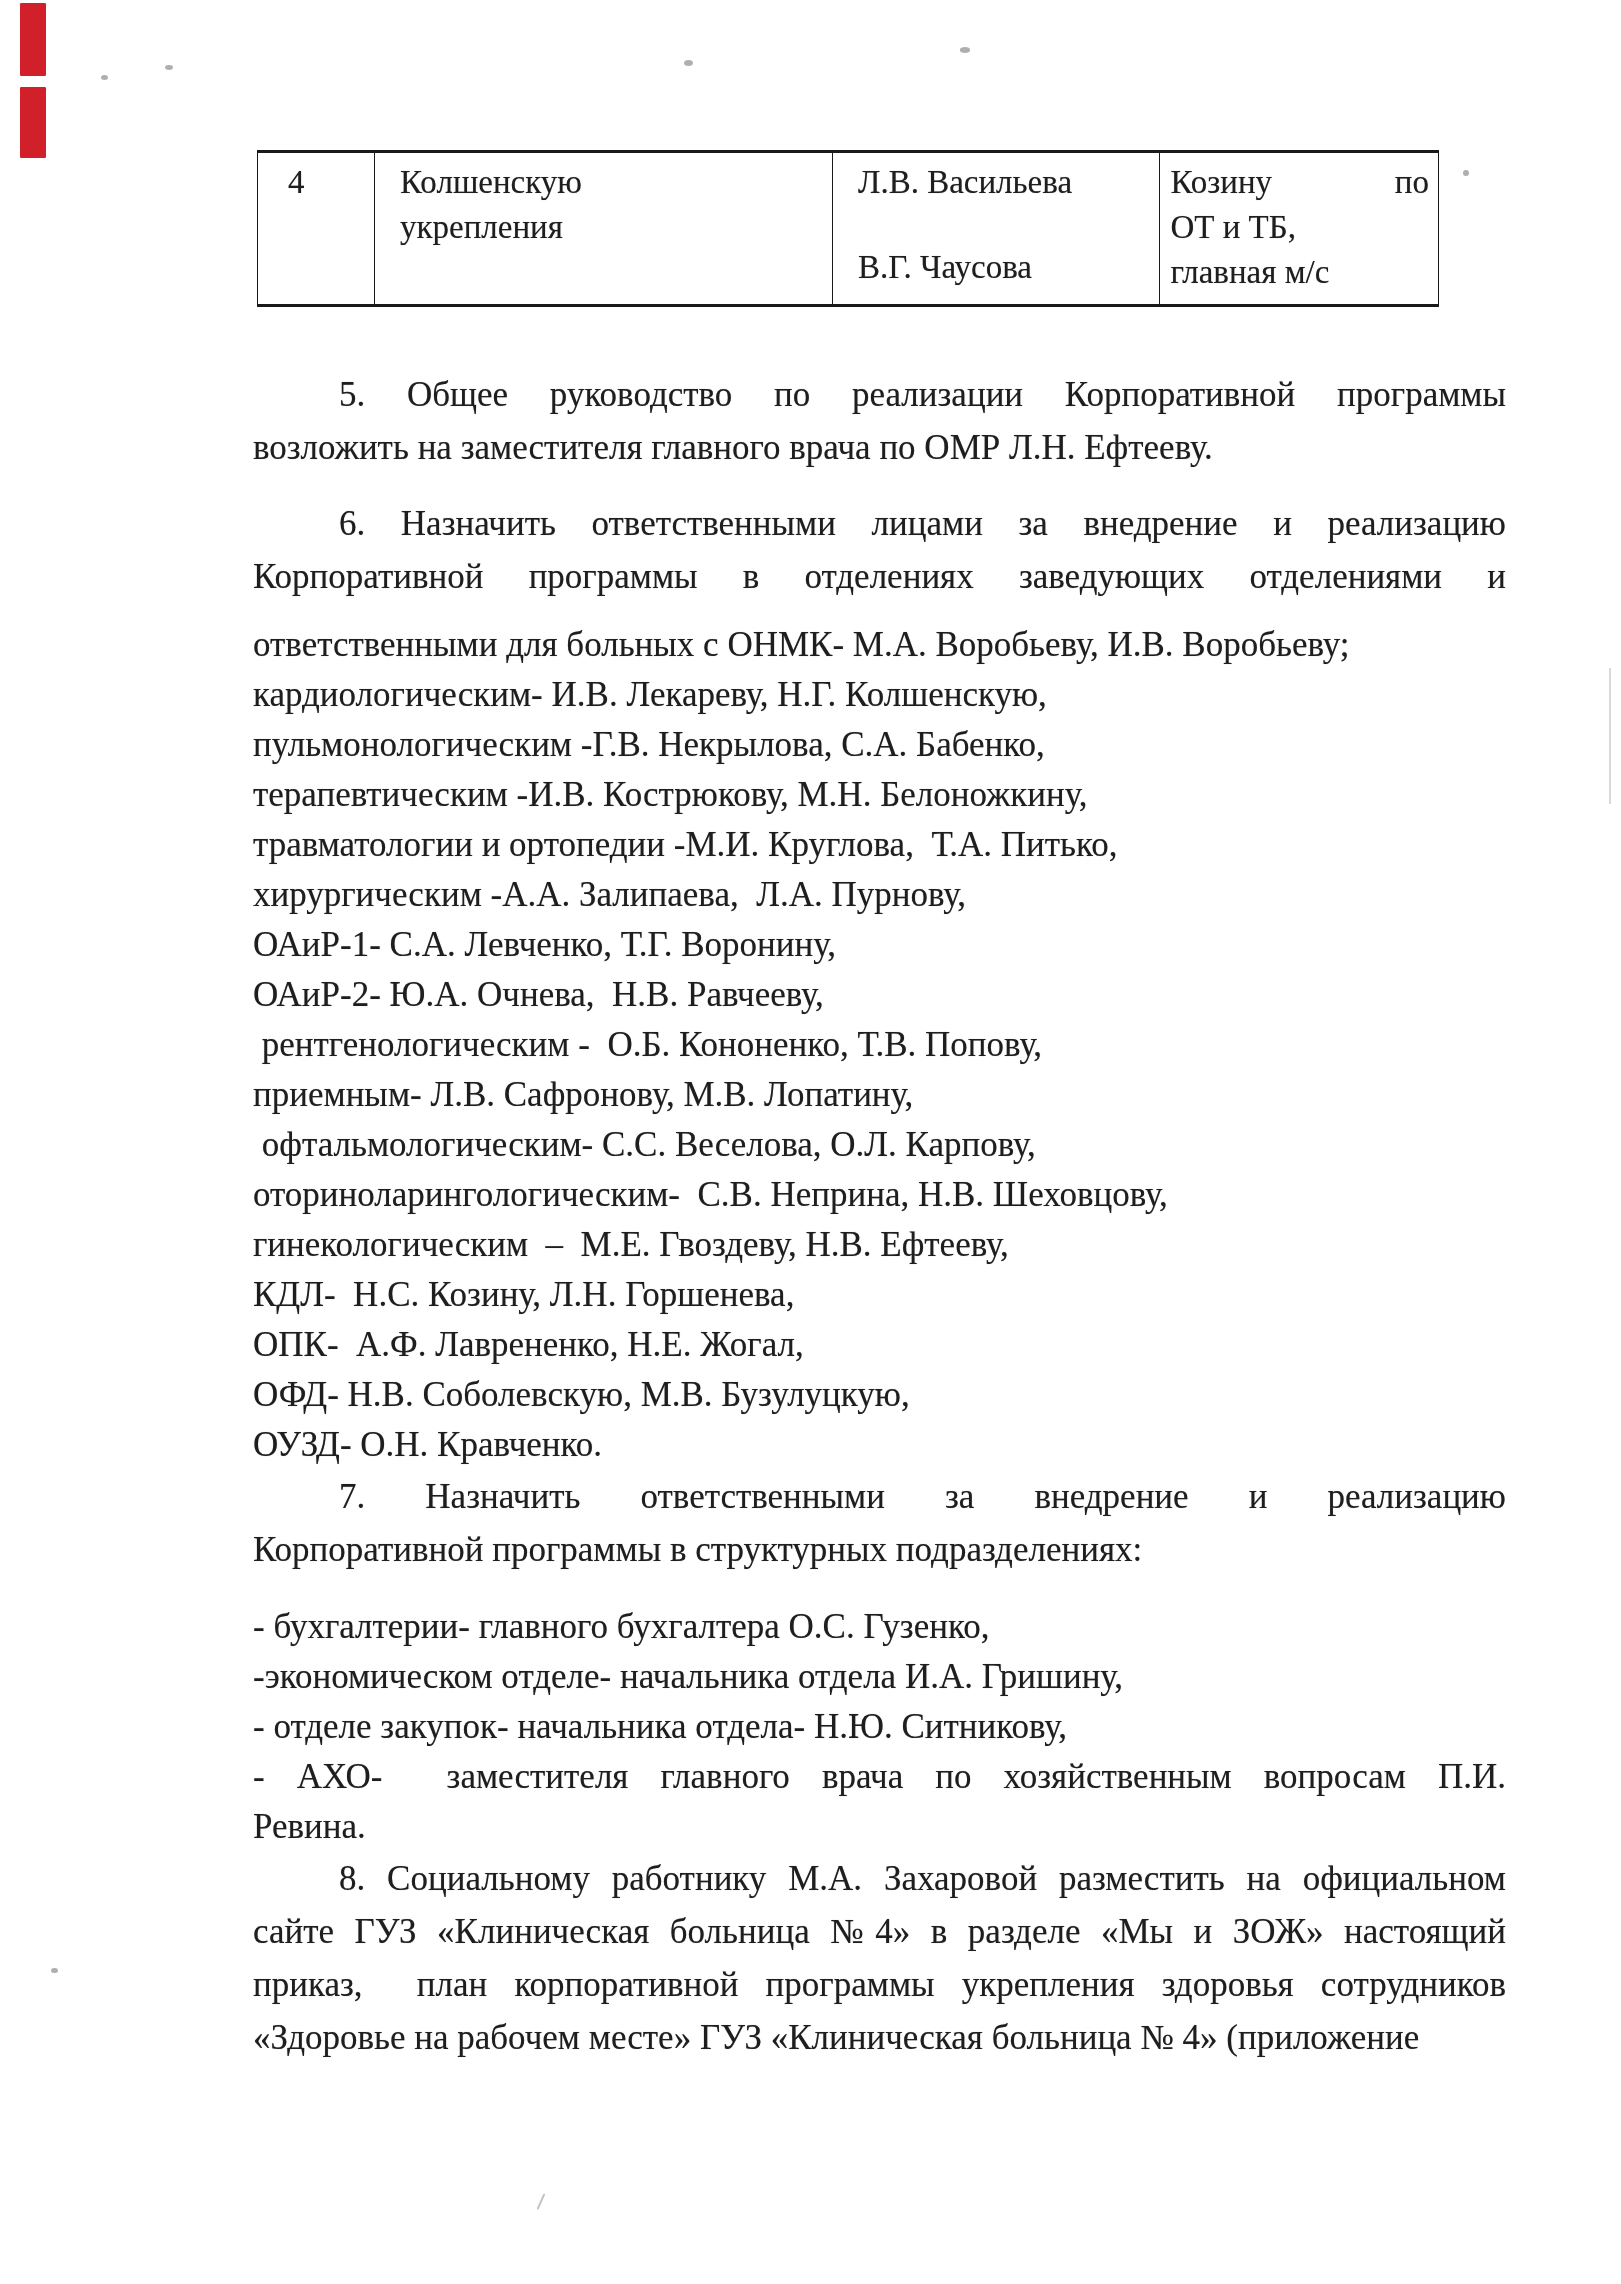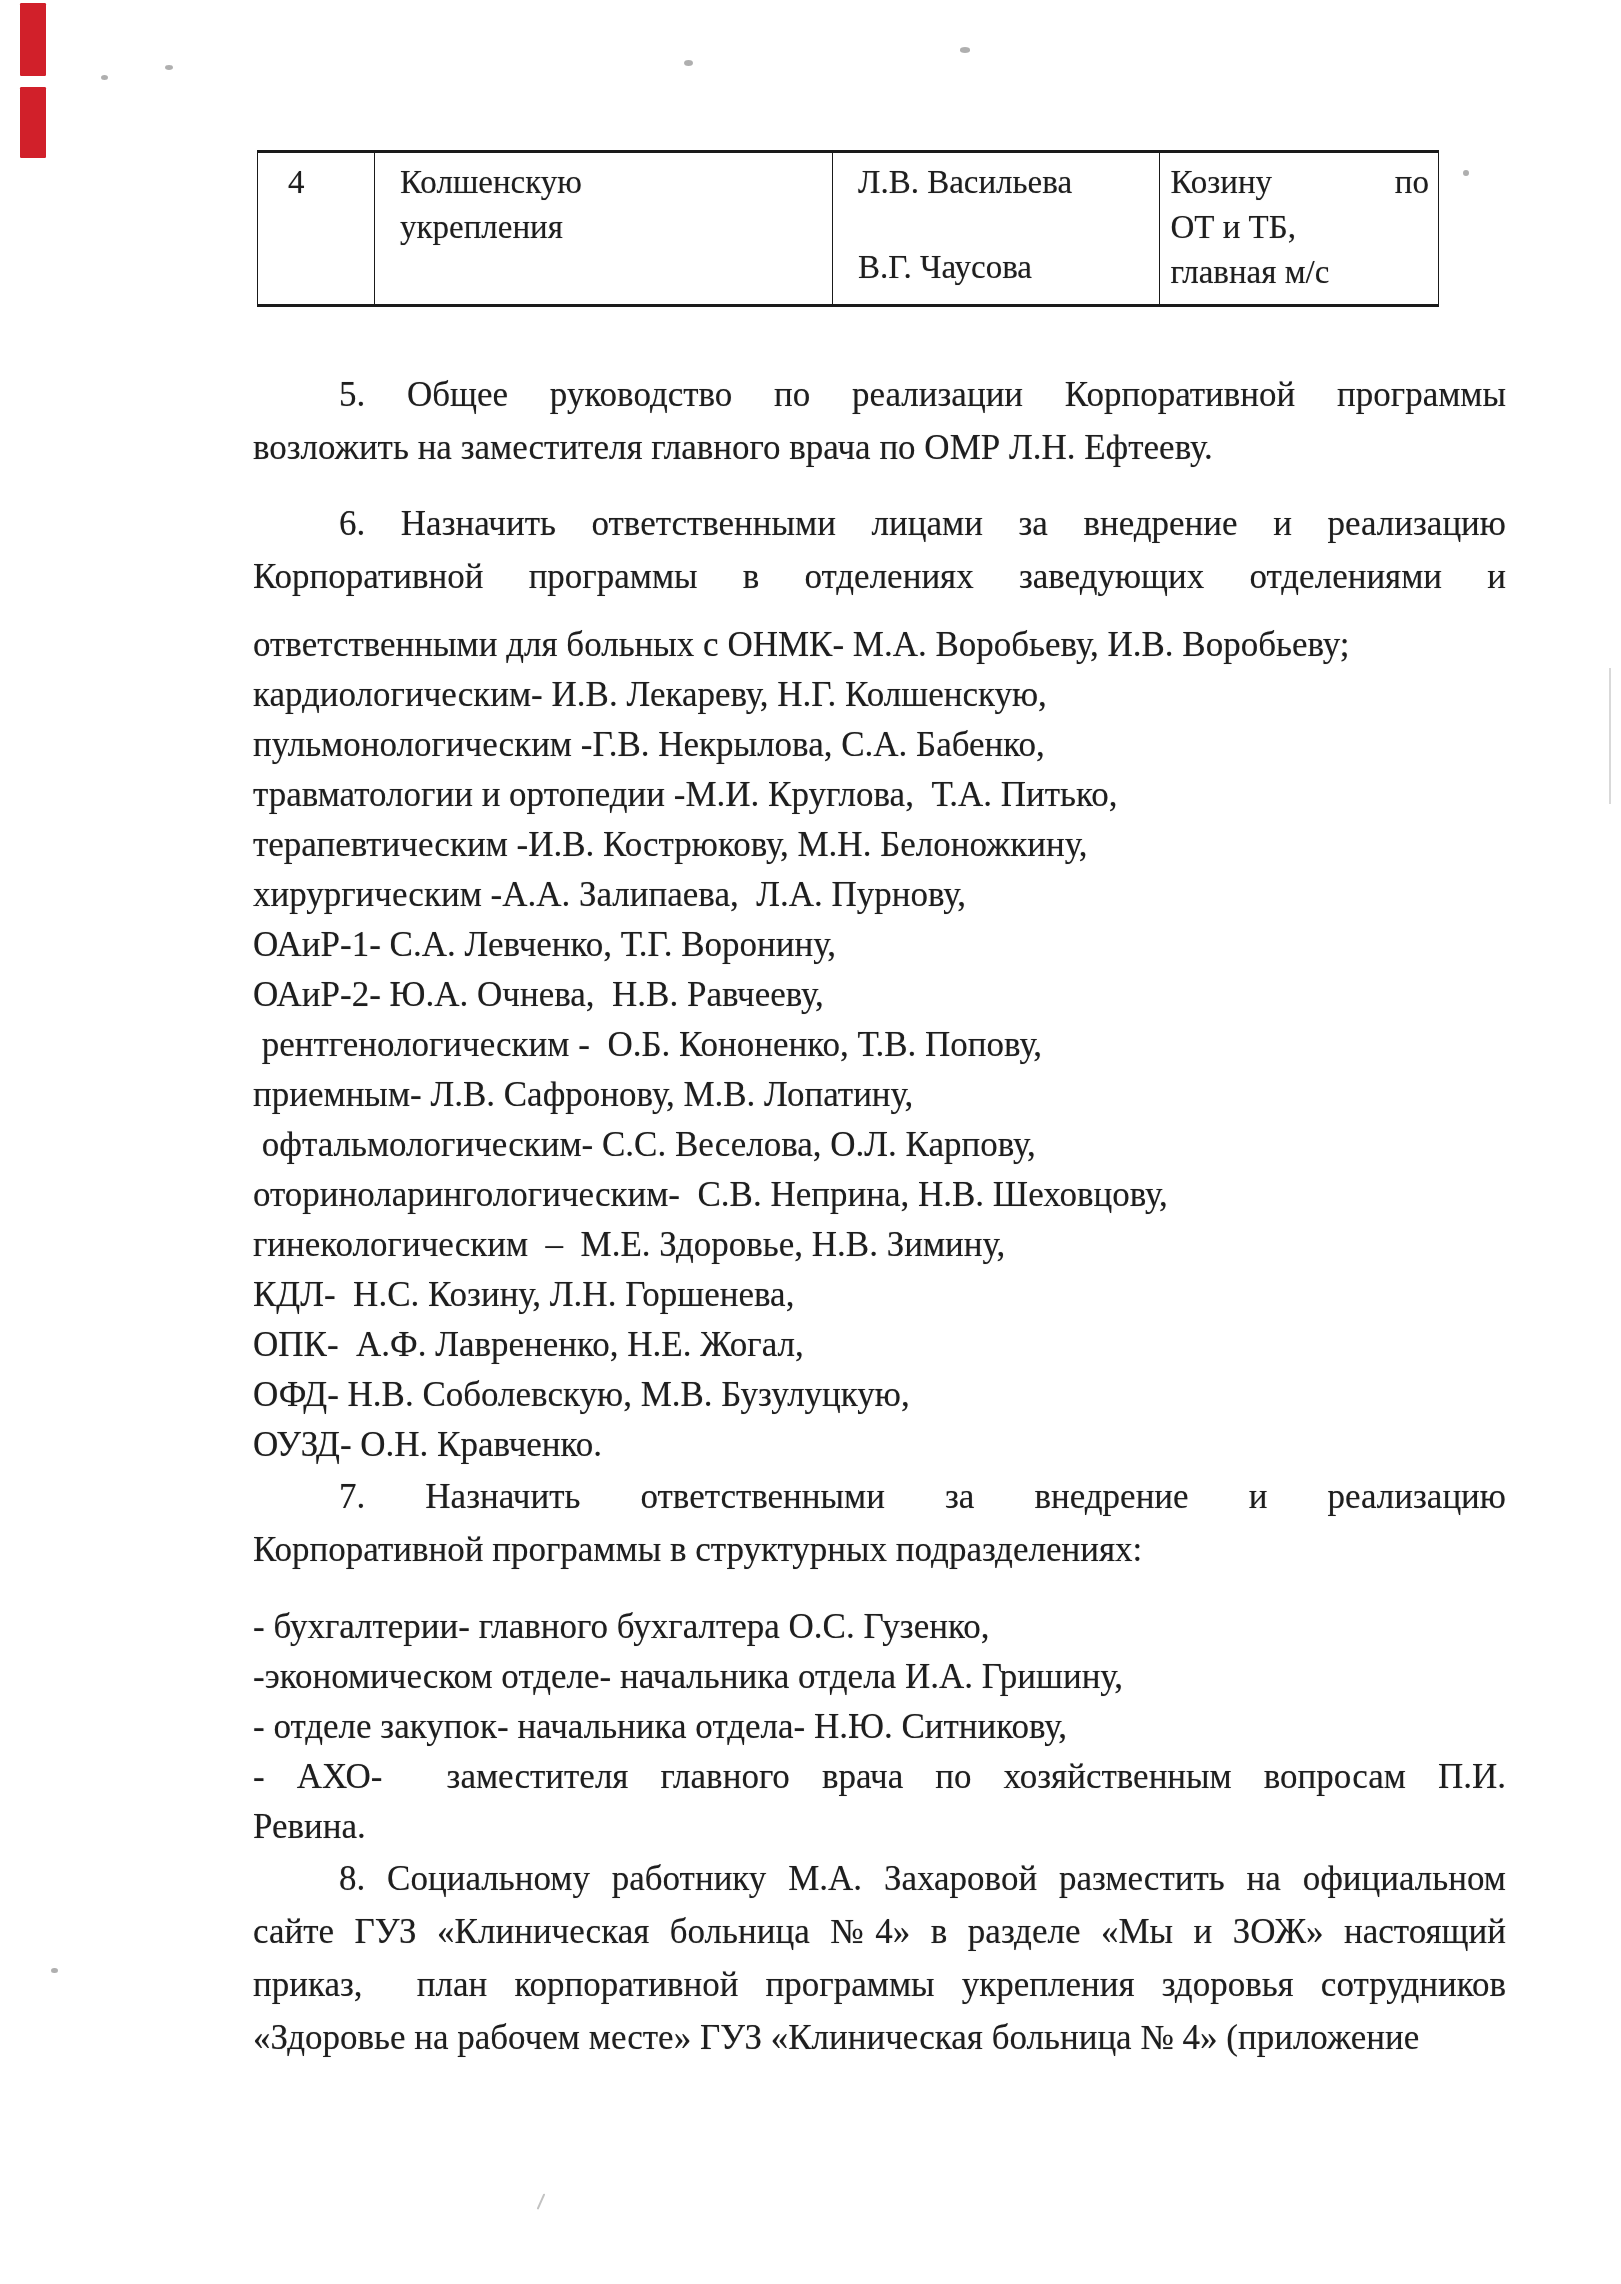--- a/index.html
+++ b/index.html
@@ -103,30 +103,30 @@
 
     <div class="para p6">
       <div class="jline stretch indent">6. Назначить ответственными лицами за внедрение и реализацию</div>
       <div class="jline stretch">Корпоративной программы в отделениях заведующих отделениями и</div>
     </div>
 
     <div class="list dept">
       <div class="jline">ответственными для больных с ОНМК- М.А. Воробьеву, И.В. Воробьеву;</div>
       <div class="jline">кардиологическим- И.В. Лекареву, Н.Г. Колшенскую,</div>
       <div class="jline">пульмонологическим -Г.В. Некрылова, С.А. Бабенко,</div>
+      <div class="jline">терапевтическим -И.В. Кострюкову, М.Н. Белоножкину,</div>
       <div class="jline">травматологии и ортопедии -М.И. Круглова,  Т.А. Питько,</div>
-      <div class="jline">терапевтическим -И.В. Кострюкову, М.Н. Белоножкину,</div>
       <div class="jline">хирургическим -А.А. Залипаева,  Л.А. Пурнову,</div>
       <div class="jline">ОАиР-1- С.А. Левченко, Т.Г. Воронину,</div>
       <div class="jline">ОАиР-2- Ю.А. Очнева,  Н.В. Равчееву,</div>
       <div class="jline"> рентгенологическим -  О.Б. Кононенко, Т.В. Попову,</div>
       <div class="jline">приемным- Л.В. Сафронову, М.В. Лопатину,</div>
       <div class="jline"> офтальмологическим- С.С. Веселова, О.Л. Карпову,</div>
       <div class="jline">оториноларингологическим-  С.В. Неприна, Н.В. Шеховцову,</div>
-      <div class="jline">гинекологическим  –  М.Е. Здоровье, Н.В. Зимину,</div>
+      <div class="jline">гинекологическим  –  М.Е. Гвоздеву, Н.В. Ефтееву,</div>
       <div class="jline">КДЛ-  Н.С. Козину, Л.Н. Горшенева,</div>
       <div class="jline">ОПК-  А.Ф. Лаврененко, Н.Е. Жогал,</div>
       <div class="jline">ОФД- Н.В. Соболевскую, М.В. Бузулуцкую,</div>
       <div class="jline">ОУЗД- О.Н. Кравченко.</div>
     </div>
 
     <div class="para p7">
       <div class="jline stretch indent">7. Назначить ответственными за внедрение и реализацию</div>
       <div class="jline">Корпоративной программы в структурных подразделениях:</div>
     </div>

